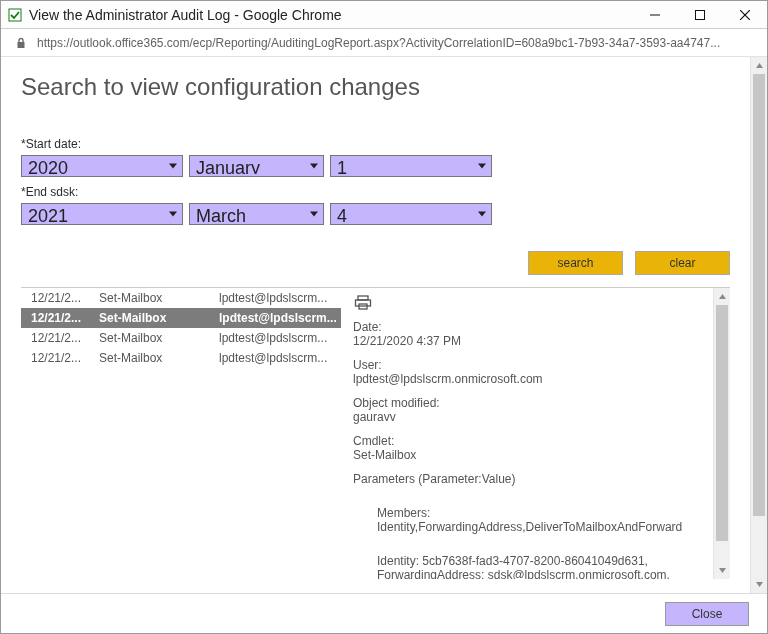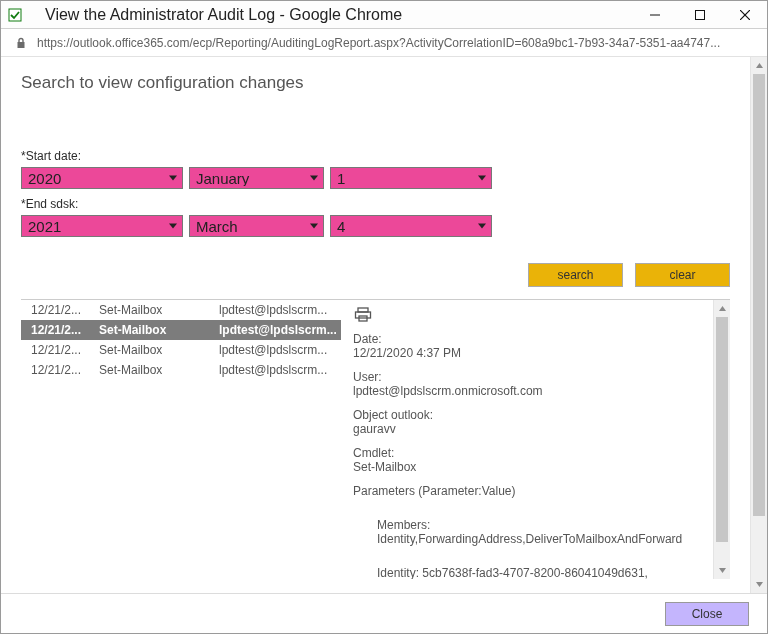--- a/index.html
+++ b/index.html
@@ -1,35 +1,35 @@
 <!DOCTYPE html>
 <html><head>
 <meta charset="utf-8">
 <style>
   * { box-sizing: border-box; }
   html, body { margin: 0; padding: 0; font-family: "Segoe UI", Tahoma, sans-serif; font-size: 12px; color: #333; background: #fff; }
   .window { width: 768px; height: 634px; border: 1px solid #9a9a9a; display: flex; flex-direction: column; background: #fff; }
   
   .titlebar { height: 28px; display: flex; align-items: center; padding: 0 0 0 6px; border-bottom: 1px solid #d0d0d0; background: #fdfdfd; }
   .titlebar .favicon { width: 16px; height: 16px; margin-right: 6px; display:flex; align-items:center; justify-content:center; }
-  .titlebar .title { flex: 0 0 auto; font-size: 16px; color: #232323; margin-left: 16px; }
+  .titlebar .title { flex: 0 0 auto; font-size: 14px; color: #232323; }
   .titlebar .spacer { flex: 1; }
   .winbtn { width: 45px; height: 28px; display: flex; align-items:center; justify-content:center; }
   .winbtn svg { display:block; }
   
   .addrbar { height: 28px; display:flex; align-items:center; padding: 0 8px 0 12px; border-bottom:1px solid #e2e2e2; color:#626262; font-size:12px; }
   .addrbar .lock { width:16px; height:16px; margin-right:8px; display:flex; align-items:center; justify-content:center; }
   .addrbar .url { white-space:nowrap; overflow:hidden; text-overflow:ellipsis; flex:1; }
   
   .content { flex:1; display:flex; flex-direction:column; position:relative; overflow:hidden; }
   .page { flex:1; padding: 16px 20px 14px 20px; display:flex; flex-direction:column; overflow:hidden; }
-  .page-title { font-size: 17px; color:#555; font-weight:400; margin-bottom:56px; }
+  .page-title { font-size: 24px; color:#555; font-weight:400; margin-bottom:36px; }
   .field-label { font-size:12px; color:#2b2b2b; margin-bottom:4px; }
   .date-row { display:flex; gap:6px; margin-bottom:8px; }
-  .sel { appearance:none; -webkit-appearance:none; border:1px solid #777; background:#ec4899; height:22px; padding: 2px 22px 2px 6px; font-size:15px; color:#222; position:relative; border-radius:0; }
+  .sel { appearance:none; -webkit-appearance:none; border:1px solid #777; background:#c4b5fd; height:22px; padding: 2px 22px 2px 6px; font-size:18px; color:#222; position:relative; border-radius:0; }
   .sel-wrap { position:relative; display:inline-block; }
   .sel-wrap::after { content:""; position:absolute; right:6px; top:50%; width:0; height:0; border-left:4px solid transparent; border-right:4px solid transparent; border-top:5px solid #222; transform: translateY(-50%); pointer-events:none; }
   .year { width:162px; }
   .month { width:135px; }
   .day { width:162px; }
   .action-row { display:flex; justify-content:flex-end; gap:12px; margin-top:18px; margin-bottom:12px; }
   .btn { width:95px; height:24px; border:1px solid #aaa; background:#eab308; font-size:12px; color:#333; cursor:pointer; }
   
   .results { flex:1; display:flex; flex-direction:column; min-height:0; }
   .hrline { border-top:1px solid #ccc; margin-bottom:0; }
@@ -96,21 +96,21 @@
     </div>
   </div>
 
   <div class="addrbar">
     <div class="lock">
       <svg width="12" height="12" viewBox="0 0 12 12">
           <rect x="2.5" y="5" width="7" height="6" fill="#6b6b6b"></rect>
           <path d="M4 5 V3.5 a2 2 0 0 1 4 0 V5" fill="none" stroke="#6b6b6b" stroke-width="1.4"></path>
         </svg>
     </div>
-    <div class="url">https://outlook.office365.com/ecp/Reporting/AuditingLogReport.aspx?ActivityCorrelationID=608a9bc1-7b93-34a7-5351-aa4747...</div>
+    <div class="url">https://outlook.office365.com/ecp/Reporting/AuditingLogReport.aspx?ActivityCorrelationID=608a9bc1-7b93-34a7-3593-aa4747...</div>
   </div>
 
   <div class="content">
 
     <div class="vscroll outer-vscroll" style="top:0;bottom:40px;">
       <div class="arrow">
           <svg width="9" height="9">
             <polygon points="4.5,2 8,7 1,7" fill="#8a8a8a"></polygon>
           </svg>
         </div>
@@ -185,21 +185,21 @@
               </div>
               <div class="kv">
                 <div class="k">Date:</div>
                 <div class="v">12/21/2020 4:37 PM</div>
               </div>
               <div class="kv">
                 <div class="k">User:</div>
                 <div class="v">lpdtest@lpdslscrm.onmicrosoft.com</div>
               </div>
               <div class="kv">
-                <div class="k">Object outlook:</div>
+                <div class="k">Object modified:</div>
                 <div class="v">gauravv</div>
               </div>
               <div class="kv">
                 <div class="k">Cmdlet:</div>
                 <div class="v">Set-Mailbox</div>
               </div>
               <div class="params">
                 <div>Parameters (Parameter:Value)</div>
                 <div class="pline">Members: Identity,ForwardingAddress,DeliverToMailboxAndForward</div>
                 <div class="pline">Identity: 5cb7638f-fad3-4707-8200-86041049d631, ForwardingAddress: sdsk@lpdslscrm.onmicrosoft.com, DeliverToMailboxAndForward: True</div>

